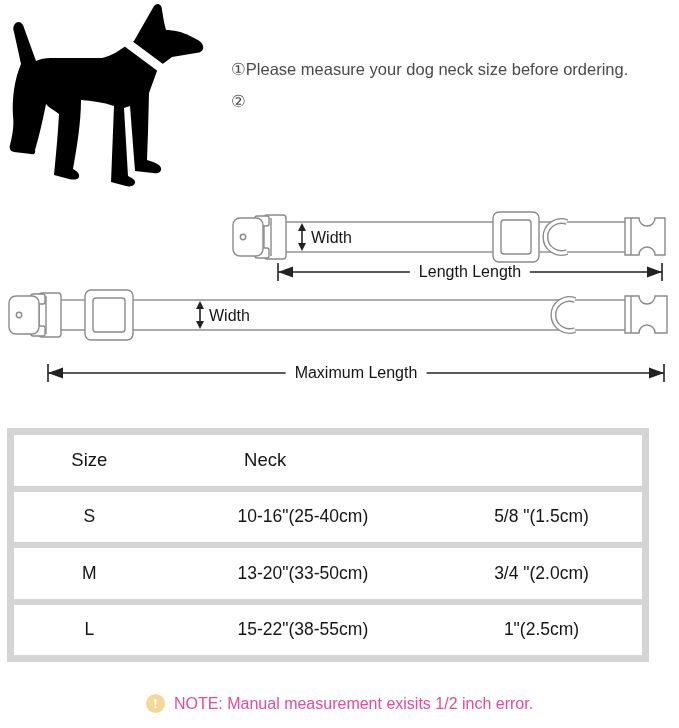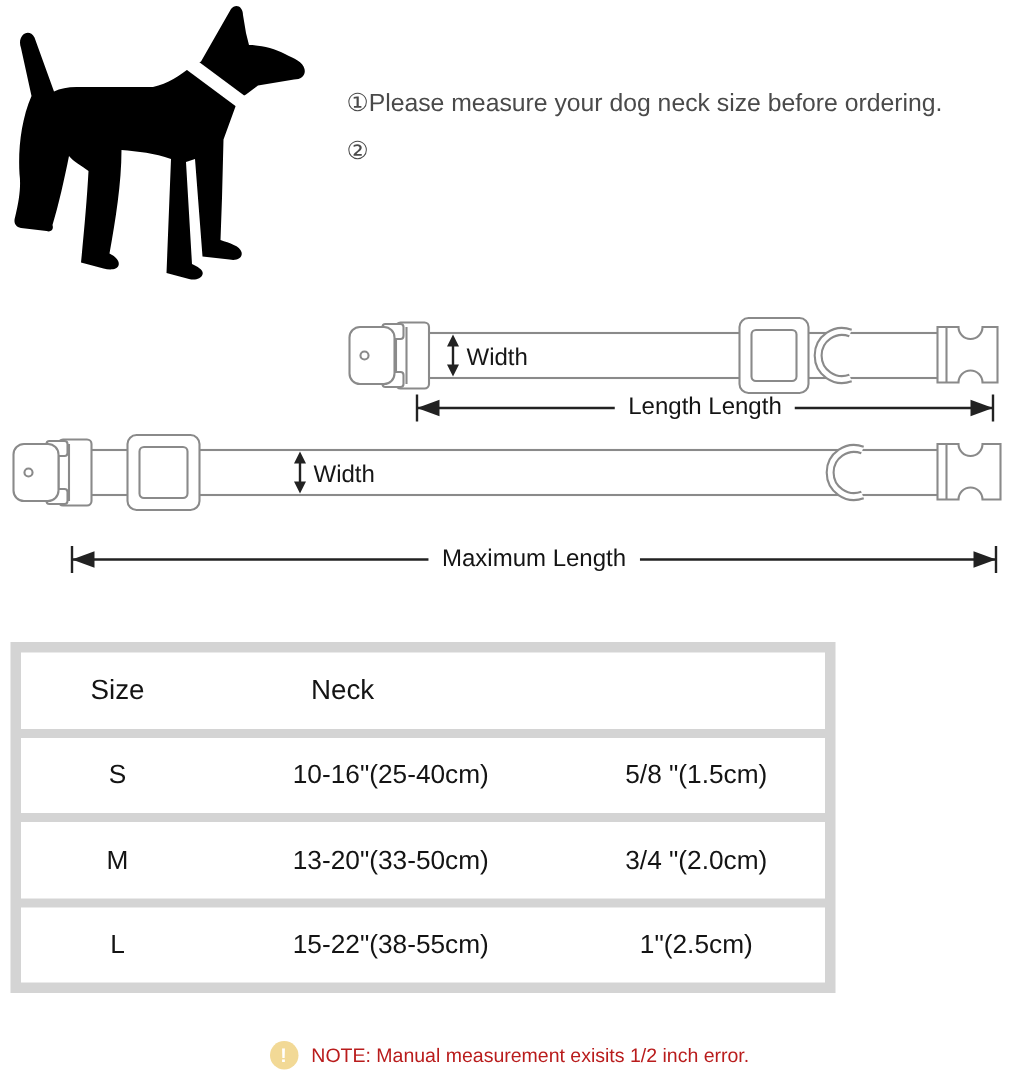--- a/index.html
+++ b/index.html
@@ -23,36 +23,36 @@
   
   .instructions{position:absolute;left:231px;top:58px;width:448px;display:flex;
                 flex-direction:column;gap:9px;color:var(--text-gray,#4a4a4a);
                 font-size:16.5px;line-height:23px;}
   .instr-item{display:flex;align-items:flex-start;}
   .instr-marker{flex:0 0 auto;}
   .instr-text{max-width:412px;}
   .instr-text.w2{max-width:400px;}
 
   
-  .size-table{position:absolute;left:7px;top:428px;width:550px;height:234px;
+  .size-table{position:absolute;left:7px;top:428px;width:642px;height:234px;
               background:var(--table-frame,#d4d4d4);padding:7px;box-sizing:border-box;
               display:flex;flex-direction:column;gap:6px;}
   .t-row{background:#fff;flex:1;display:flex;align-items:center;}
   .t-cell{text-align:center;color:#141414;}
   .c0{width:24%;}.c1{width:44%;}.c2{width:32%;}
   .t-header .t-cell{font-size:18.5px;}
   .t-body .t-cell{font-size:17.5px;}
 
   
   .note{position:absolute;left:0;right:0;top:694px;display:flex;justify-content:center;
         align-items:center;gap:9px;}
   .note-icon{width:19px;height:19px;border-radius:50%;background:var(--note-icon-bg,#f2d996);
              color:#fff;font-weight:bold;font-size:13px;line-height:19px;
              display:flex;align-items:center;justify-content:center;}
-  .note-text{font-size:13px;color:#b91c1c;}
+  .note-text{font-size:16px;color:#ec4899;}
 </style>
 </head>
 <body>
 
 <div class="page">
 
   <svg style="position:absolute;left:6px;top:2px;" width="205" height="186" viewBox="0 0 205 186">
     <path fill="#000" d="
       M8,30 C5,22 13,16 17,23 L30,59 C34,57 39,56 45,56 L96,56
       C106,54 114,48 121,43 L128,39 L148,4 C151,0 156,2 156,8 L158,20 L160,28

